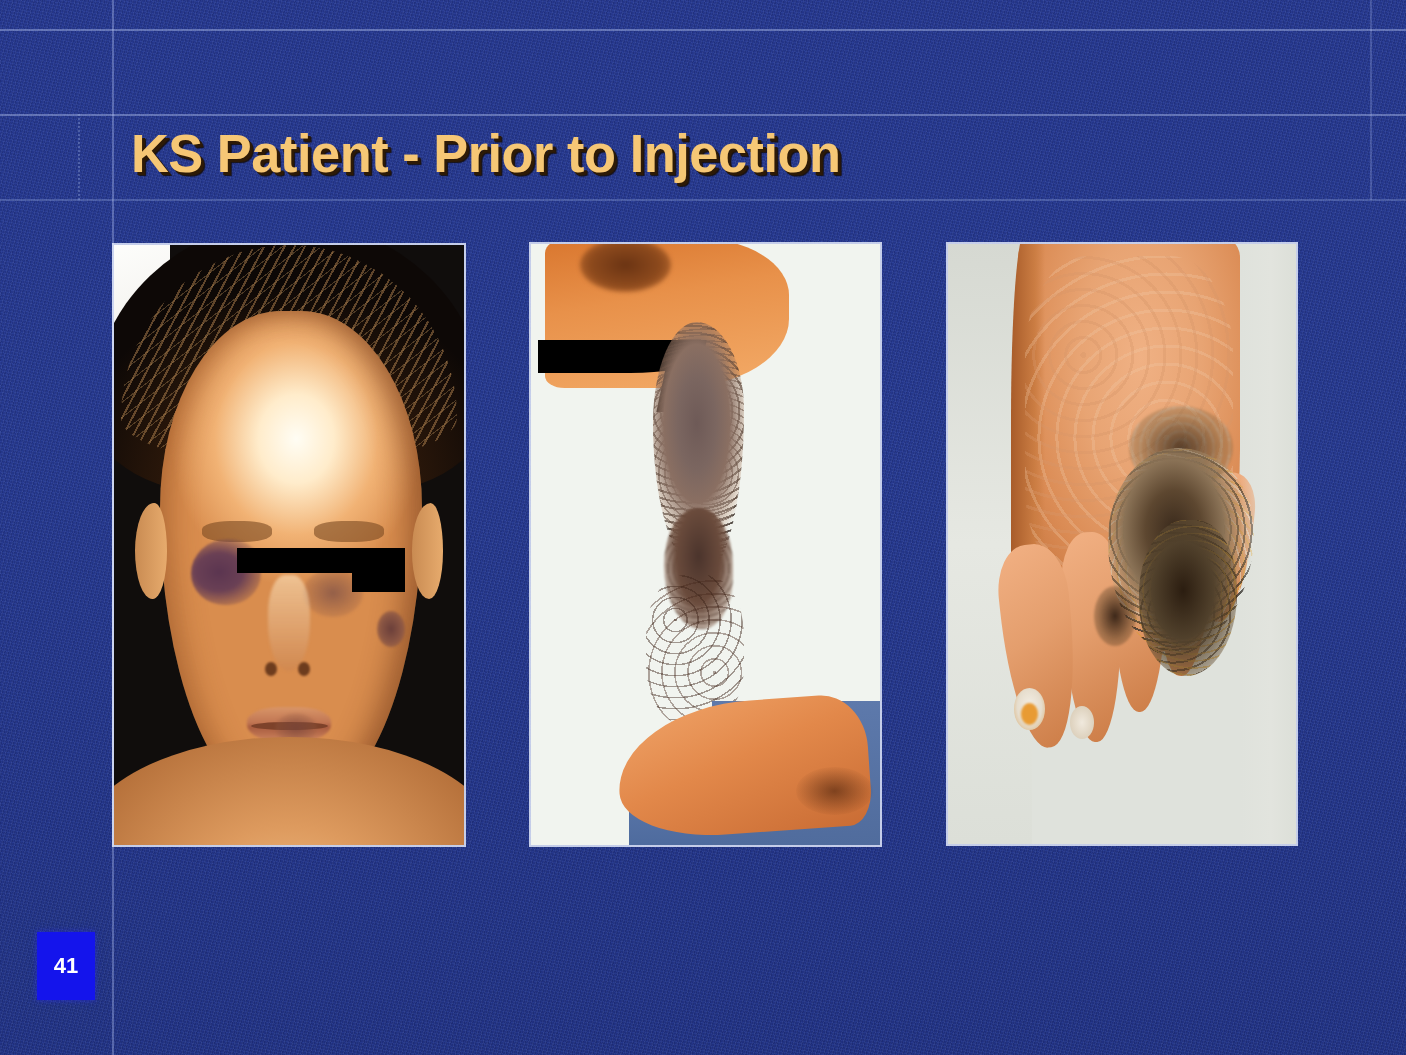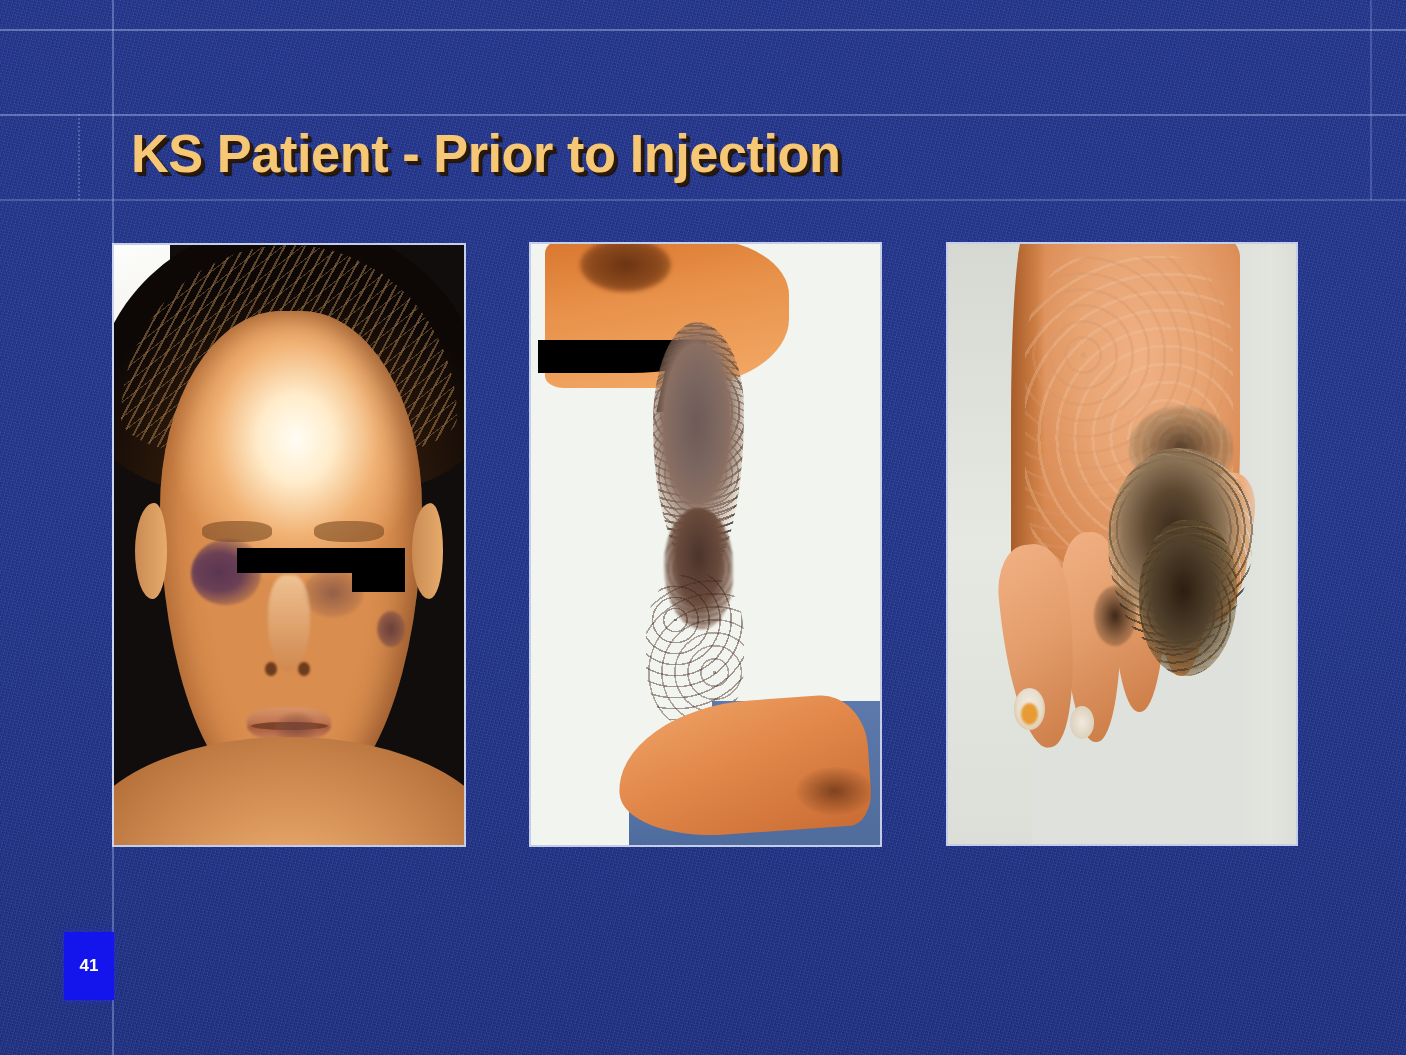--- a/index.html
+++ b/index.html
@@ -368,31 +368,30 @@
       repeating-radial-gradient(circle at 28% 30%, rgba(215,150,105,0.35) 0 3px, rgba(0,0,0,0) 3px 16px),
       repeating-radial-gradient(circle at 68% 55%, rgba(240,200,165,0.3) 0 3px, rgba(0,0,0,0) 3px 18px);
     border-radius: 30%;
   }
 
   
   #slide-number {
     position: absolute;
     left: 37px;
     top: 932px;
-    width: 50px;
+    width: 58px;
     height: 68px;
     background: #1414ec;
     color: #ffffff;
-    font-size: 17px;
+    font-size: 22px;
     font-weight: bold;
     display: flex;
     align-items: center;
     justify-content: center;
     box-shadow: 0 0 6px rgba(40,40,255,0.55);
-    margin-left: 27px;
   }
 </style>
 </head>
 <body>
 
 <div id="slide">
 
   <div class="guide-h" style="top:29px"></div>
   <div class="guide-h" style="top:114px"></div>
   <div class="guide-h dim" style="top:199px"></div>

